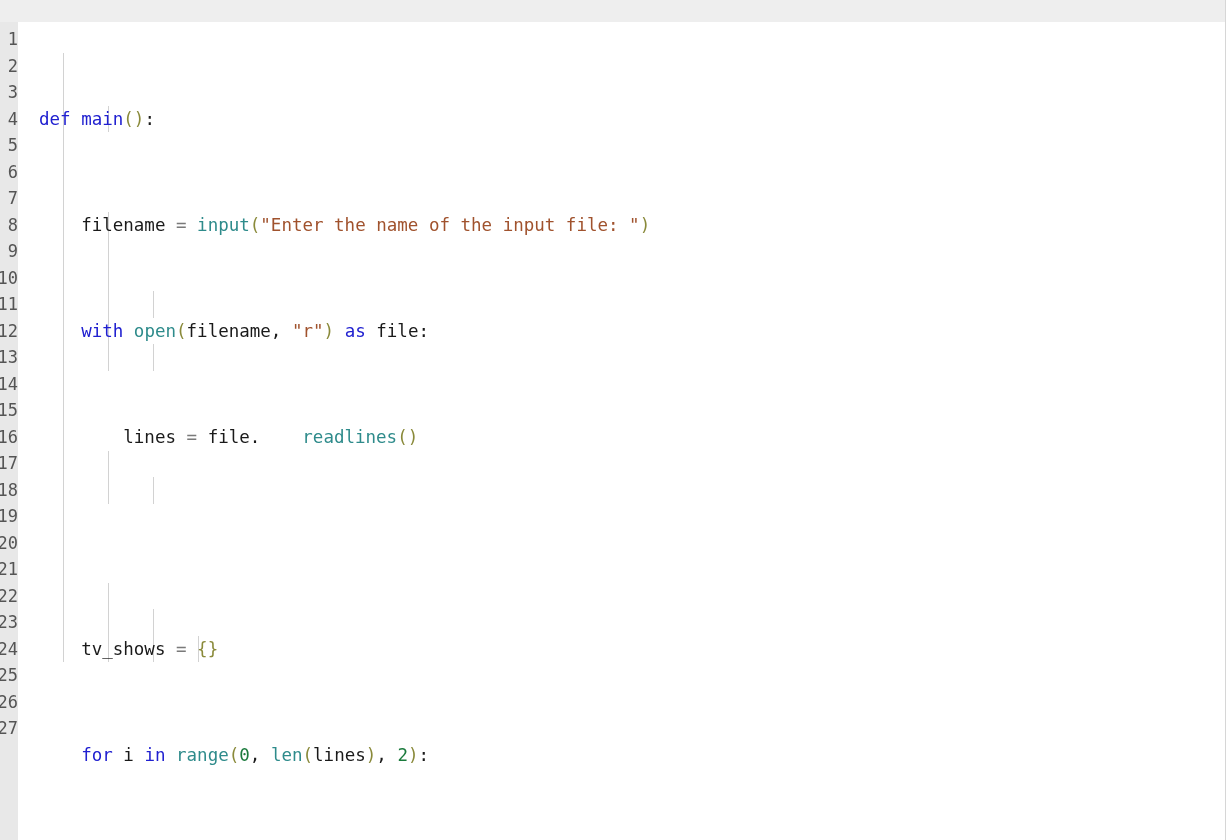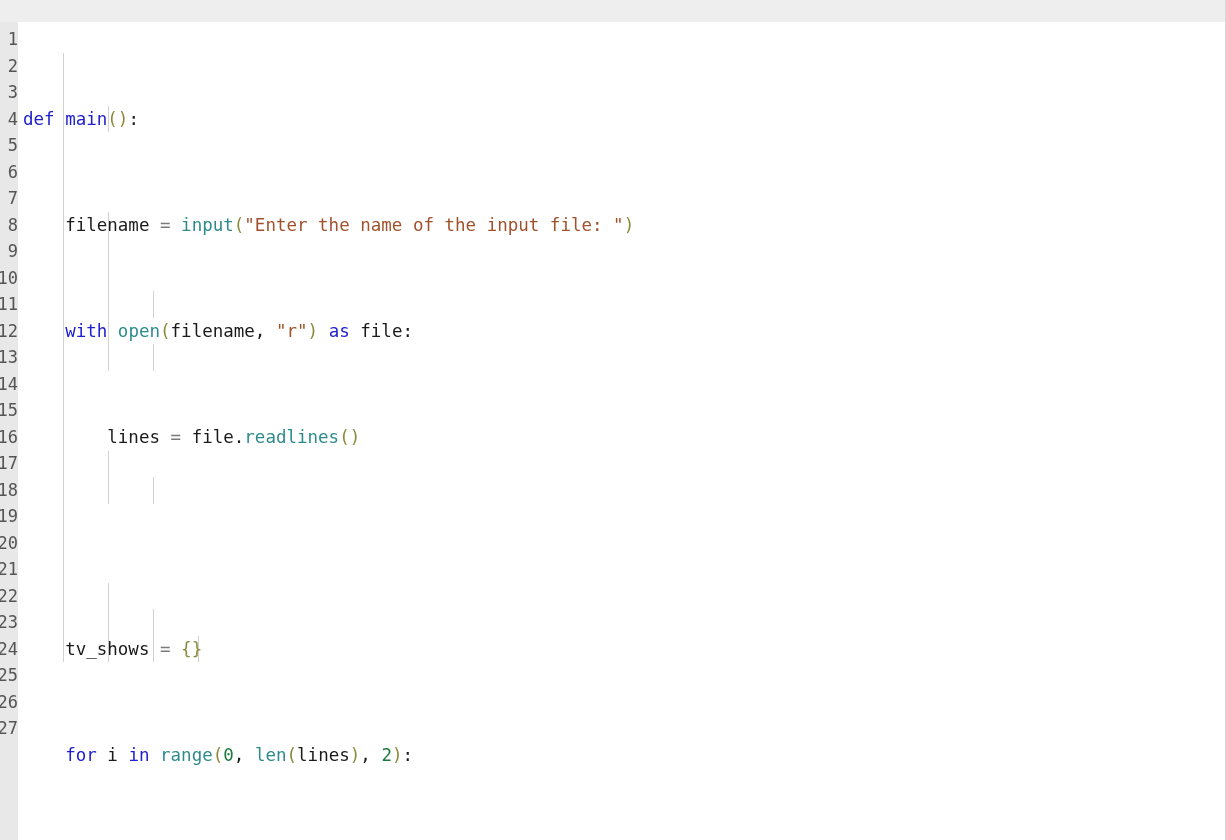--- a/index.html
+++ b/index.html
@@ -72,21 +72,21 @@
     padding-top: 4px;
     font-size: 17.5px;
     line-height: 26.5px;
     white-space: pre;
     font-family: "DejaVu Sans Mono", monospace;
   }
 
   .code-line {
     position: relative;
     height: 26.5px;
-    padding-left: 5px;
+    padding-left: 21px;
     color: #1a1a1a;
   }
 
   
   .indent-guides {
     position: absolute;
     top: 4px; left: 0;
     width: 100%;
     height: 100%;
     pointer-events: none;
@@ -94,21 +94,21 @@
   .iguide {
     position: absolute;
     width: 1px;
     background: #d2d2d2;
   }
 
   
   .tok-kw      { color: #2020d0; }   
   .tok-fn      { color: #3333cc; }   
   .tok-builtin { color: #2e8b8b; }   
-  .tok-method  { color: #2e8b8b; }   
+  .tok-method  { color: #2e8b8b; margin-left: 42px; }   
   .tok-str     { color: #a0522d; }   
   .tok-num     { color: #1a7a3c; }   
   .tok-punc    { color: #8a8a3a; }   
   .tok-op      { color: #7a7a7a; }   
   .tok-id      { color: #1a1a1a; }   
   .tok-colon   { color: #1a1a1a; }
 </style>
 </head>
 <body>
 

